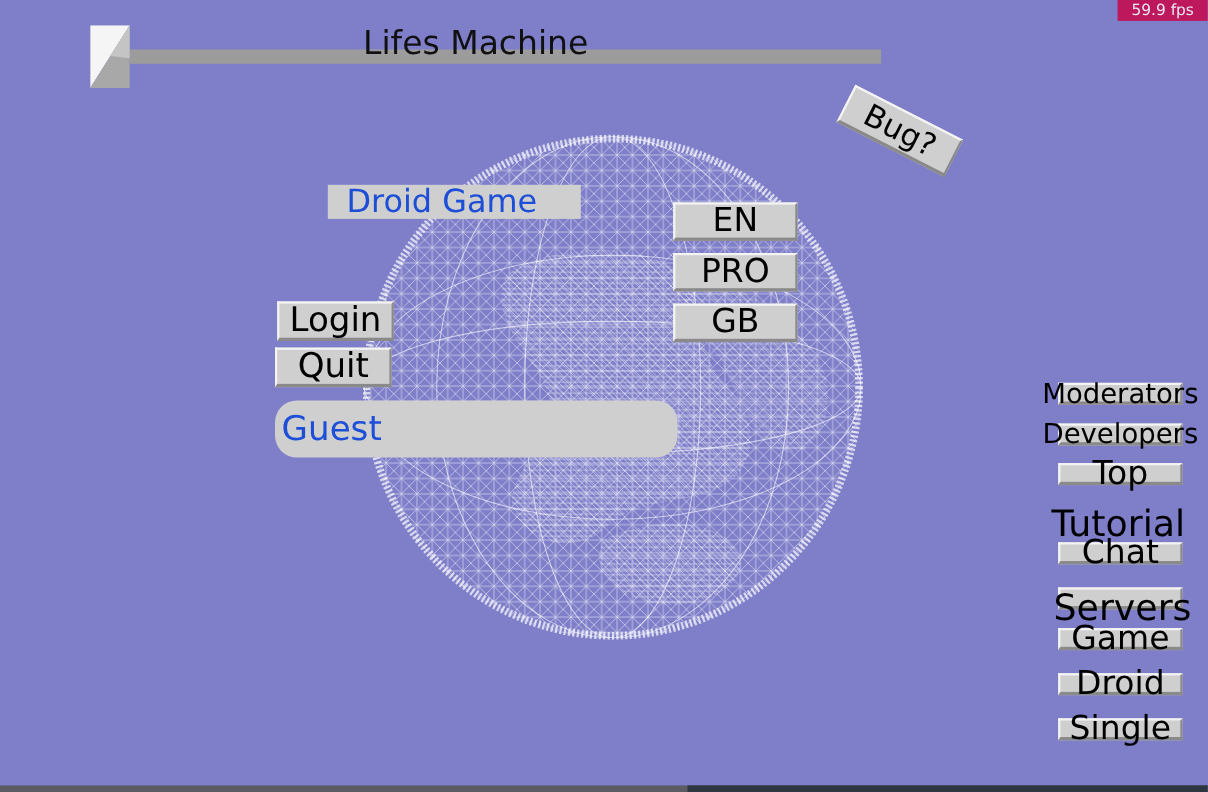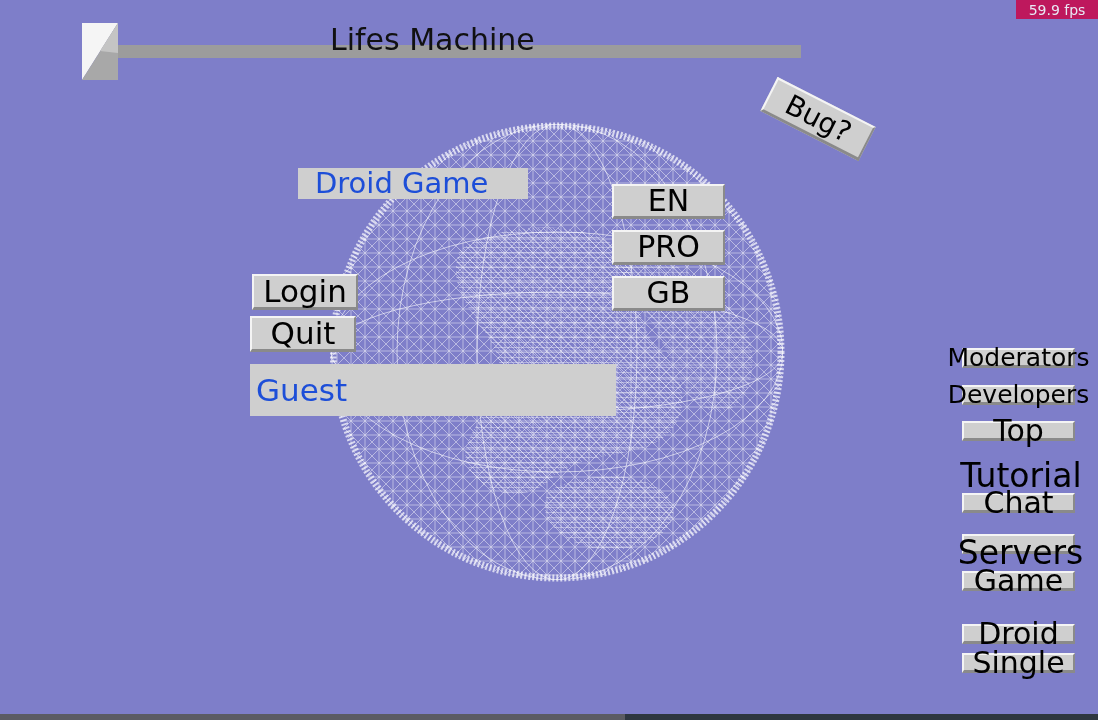--- a/index.html
+++ b/index.html
@@ -31,21 +31,21 @@
   #title { left:330px; top:22px; font-size:30px; color:#111; }
   #bug {
     left:763px; top:100px; width:110px; height:38px; font-size:28px;
     transform:rotate(27deg); transform-origin:center;
   }
   #droid-game { left:298px; top:168px; width:230px; height:31px; font-size:29px; padding-left:17px; box-sizing:border-box; }
   .lang { left:612px; width:113px; height:35px; font-size:30px; }
   #btn-en { top:184px; } #btn-pro { top:230px; } #btn-gb { top:276px; }
   .side { left:250px; width:106px; height:36px; font-size:31px; }
   #btn-login { top:274px; left:252px; } #btn-quit { top:316px; }
-  #username { left:250px; top:364px; width:366px; height:52px; font-size:31px; padding-left:6px; box-sizing:border-box; }
+  #username { left:250px; top:364px; width:366px; height:52px; font-size:31px; padding-left:6px; box-sizing:border-box;border-radius:20px; }
   .rbtn { left:962px; width:113px; height:20px; font-size:30px; }
   .rbtn.narrow { font-size:25px; }
   #globe { left:330px; top:120px; }
   #bottom-strip { left:0; top:714px; width:1098px; height:6px; background:#5b5b63; }
   #bottom-strip .right { position:absolute; left:625px; top:0; width:473px; height:6px; background:#2e3640; }
 </style>
 </head>
 <body>
 
 <svg id="globe" class="abs" width="460" height="465" viewBox="0 0 460 465">
@@ -93,25 +93,25 @@
 
 <div id="btn-login" class="btn side">Login</div>
 <div id="btn-quit" class="btn side">Quit</div>
 
 <div id="username" class="label-box">Guest</div>
 
 <div class="btn rbtn narrow" style="top:348px;">Moderators</div>
 <div class="btn rbtn narrow" style="top:385px;">Developers</div>
 <div class="btn rbtn" style="top:421px;">Top</div>
 <div class="btn rbtn" style="top:457px; background:transparent; border-color:transparent; overflow:visible; font-size:33px;">
-  <span style="position:absolute; left:-8px; top:0px; width:130px; text-align:center;">Tutorial</span>
+  <span style="position:absolute; left:-8px; top:0px; width:130px; text-align:left;">Tutorial</span>
 </div>
 <div class="btn rbtn" style="top:493px;">Chat</div>
 <div class="btn rbtn" style="top:534px; overflow:visible; font-size:33px;">
   <span style="position:absolute; left:-10px; top:0px; width:133px; text-align:center;">Servers</span>
 </div>
 <div class="btn rbtn" style="top:571px;">Game</div>
-<div class="btn rbtn" style="top:612px;margin-top:12px;">Droid</div>
+<div class="btn rbtn" style="top:612px;">Droid</div>
 <div class="btn rbtn" style="top:653px;">Single</div>
 
 <div id="bottom-strip" class="abs">
     <div class="right"></div>
   </div>
 
 </body></html>

